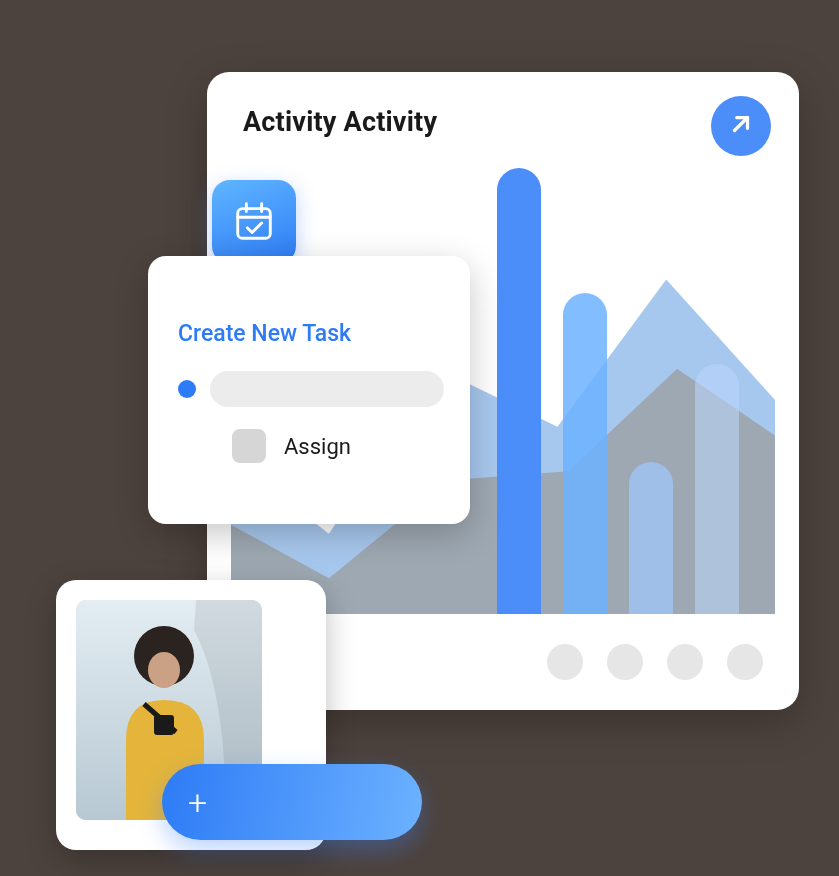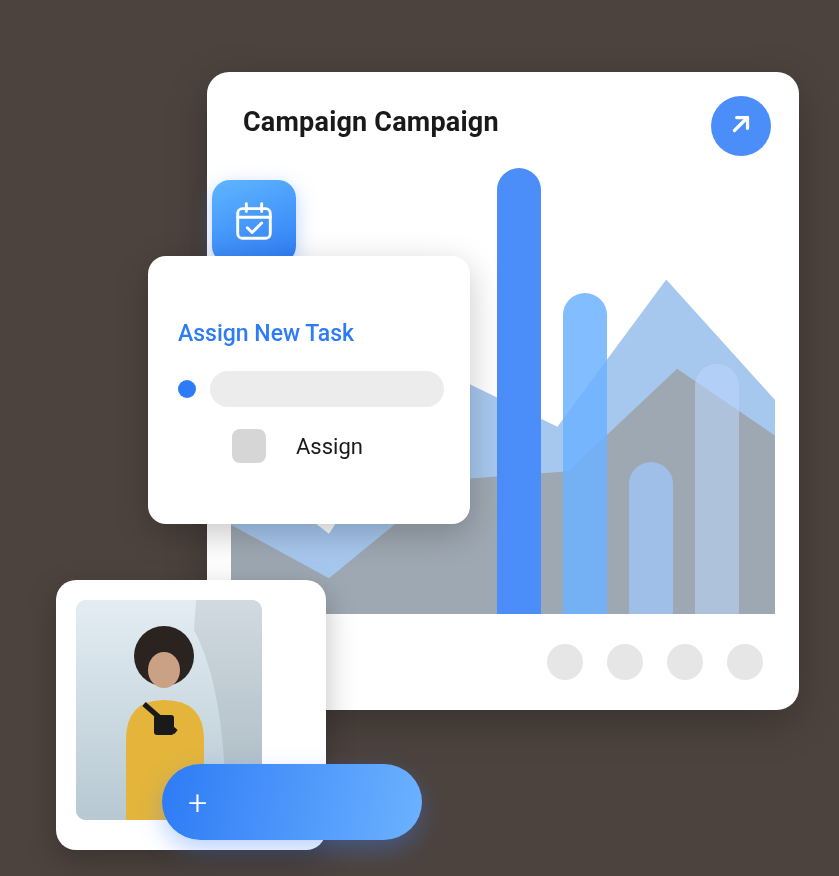--- a/index.html
+++ b/index.html
@@ -139,21 +139,21 @@
   }
   .task-row1 .field {
     flex: 1;
     height: 36px;
     background: #ececec;
     border-radius: 18px;
   }
   .task-row2 {
     display: flex;
     align-items: center;
-    gap: 30px;
+    gap: 18px;
     margin-top: 22px;
     margin-left: 58px;
   }
   .task-row2 .thumb {
     width: 34px;
     height: 34px;
     border-radius: 8px;
     background: #d6d6d6;
   }
   .task-row2 .label {
@@ -213,21 +213,21 @@
   .add-pill .text {
     color: #fff;
     font-size: 28px;
     font-weight: 400;
   }
 </style>
 </head>
 <body>
 
 <div class="campaign-card">
-  <div class="campaign-title">Campaign Campaign</div>
+  <div class="campaign-title">Activity Activity</div>
 
   <div class="expand-btn">
     <span>
       <svg viewBox="0 0 24 24" fill="none" stroke="#fff" stroke-width="3" stroke-linecap="round" stroke-linejoin="round">
         <line x1="6" y1="18" x2="18" y2="6"></line>
         <polyline points="8 6 18 6 18 16"></polyline>
       </svg>
     </span>
   </div>
 
@@ -256,21 +256,21 @@
   <svg viewBox="0 0 48 48" fill="none" stroke="#fff" stroke-width="3" stroke-linecap="round" stroke-linejoin="round">
     <rect x="7" y="10" width="34" height="31" rx="5"></rect>
     <line x1="7" y1="19" x2="41" y2="19"></line>
     <line x1="16" y1="5" x2="16" y2="13"></line>
     <line x1="32" y1="5" x2="32" y2="13"></line>
     <polyline points="17 30 22 35 32 25"></polyline>
   </svg>
 </div>
 
 <div class="task-card">
-  <div class="task-title">Assign New Task</div>
+  <div class="task-title">Create New Task</div>
 
   <div class="task-row1">
     <div class="bullet"></div>
     <div class="field"></div>
   </div>
 
   <div class="task-row2">
     <div class="thumb"></div>
     <div class="label">Assign</div>
   </div>

